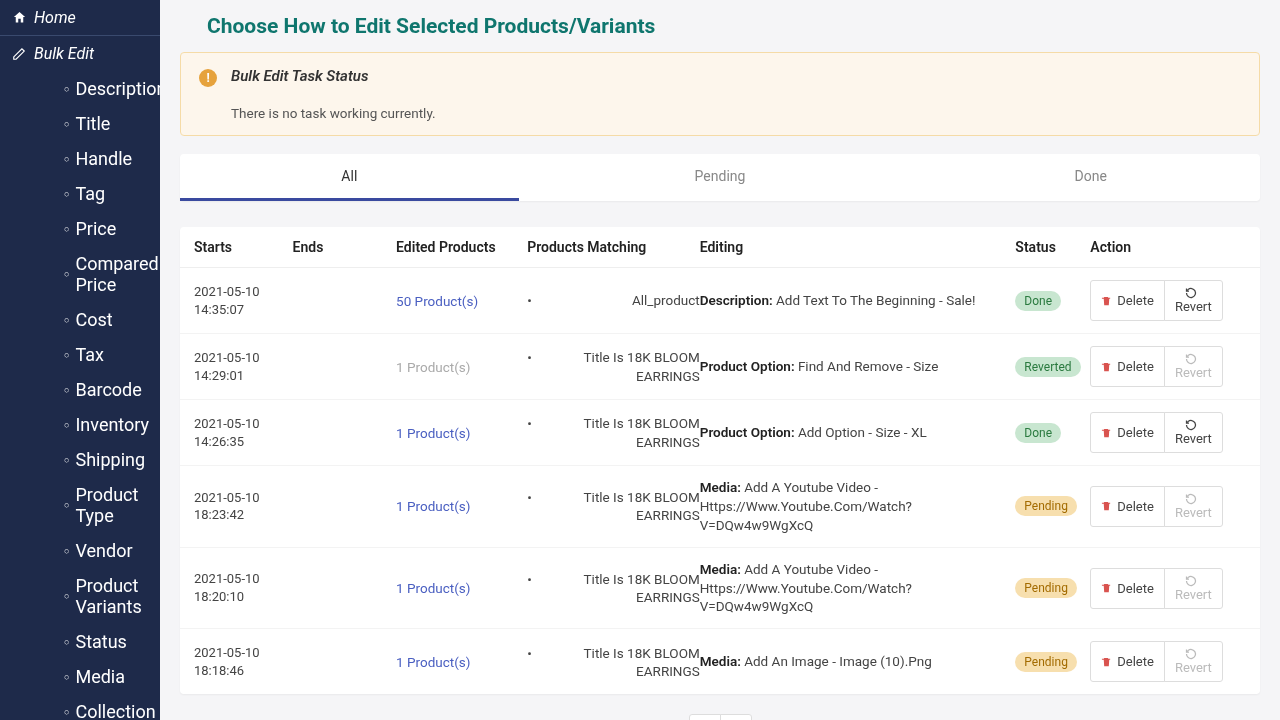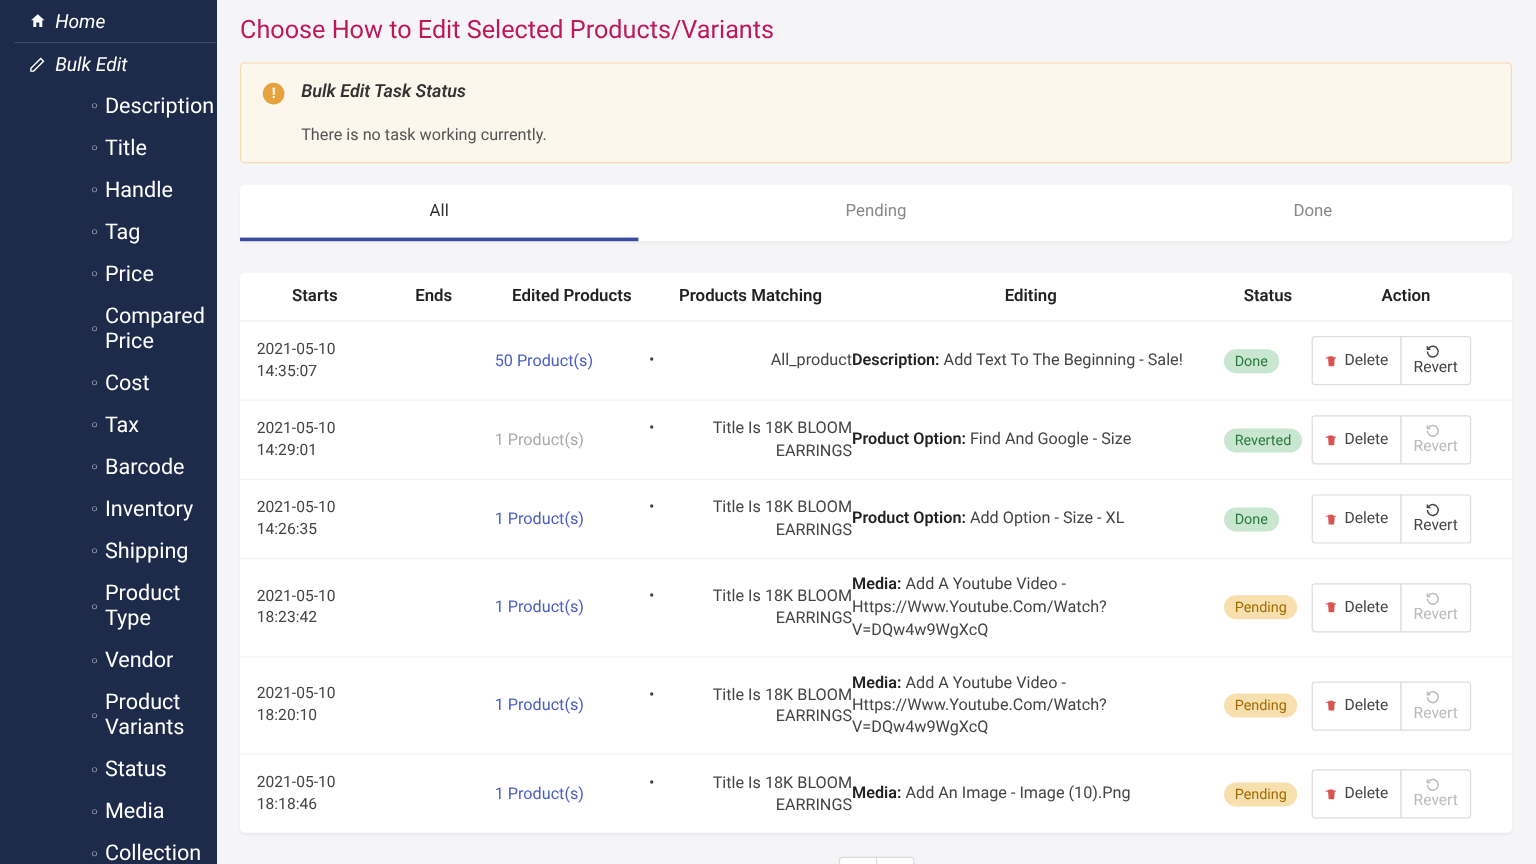--- a/index.html
+++ b/index.html
@@ -1,42 +1,42 @@
 <!DOCTYPE html>
 <html><head>
 <meta charset="utf-8">
 <style>
 * { box-sizing: border-box; margin: 0; padding: 0; }
 body { font-family: -apple-system, BlinkMacSystemFont, "Segoe UI", Roboto, sans-serif; font-size: 14px; color: #333; background: #f5f5f7; overflow: hidden; }
 .app { display: flex; width: 1280px; height: 720px; }
-.sidebar { width: 180px; background: #1e2a4a; color: #fff; overflow-y: auto; flex-shrink: 0; padding-left: 12px; }
+.sidebar { width: 160px; background: #1e2a4a; color: #fff; overflow-y: auto; flex-shrink: 0; }
 .side-item { display: flex; align-items: center; padding: 7px 12px; cursor: pointer; font-size: 14px; }
 .side-item.top { font-size: 16px; padding: 8px 12px; font-style: italic; font-weight: 400; }
 .side-item.top .ic { margin-right: 6px; font-style: normal; }
 .side-item.sub { padding-left: 18px; font-size: 18px; margin-left: 46px; }
 .side-item.sub::before { content: "○"; font-size: 9px; margin-right: 6px; opacity: 0.9; }
 .side-item.active { background: #1d4ed8; border-top: 1px solid #3a4a6e; border-bottom: 1px solid #3a4a6e; }
 .side-item .ic { display: inline-flex; width: 16px; margin-right: 6px; }
 .sidebar-divider { border-top: 1px solid #3a4a6e; }
 
 .main { flex: 1; padding: 14px 20px 20px 20px; overflow-y: auto; }
-.page-title { font-size: 21px; font-weight: 400; color: #be185d; margin-bottom: 14px; }
+.page-title { font-size: 21px; font-weight: 700; color: #0f766e; margin-bottom: 14px; margin-left: 27px; }
 
 .alert { display: flex; align-items: flex-start; background: #fdf6ec; border: 1px solid #f5dba7; border-radius: 4px; padding: 14px 18px; margin-bottom: 18px; }
 .alert-icon { width: 18px; height: 18px; border-radius: 50%; background: #e6a23c; color: #fff; display: flex; align-items: center; justify-content: center; font-size: 12px; font-weight: bold; margin-right: 14px; margin-top: 2px; flex-shrink: 0; }
 .alert-title { font-weight: 600; font-size: 15px; color: #333; margin-bottom: 16px; font-style: italic; }
 .alert-body { font-size: 13.5px; color: #555; margin-top: 20px; }
 
 .tabs { background: #fff; display: flex; border-radius: 4px; box-shadow: 0 1px 2px rgba(0,0,0,0.05); margin-bottom: 26px; gap: 32px; }
 .tab { flex: 1; text-align: center; padding: 14px 0; cursor: pointer; color: #888; }
 .tab.active { color: #333; border-bottom: 3px solid #3a4a9f; }
 
 .table { background: #fff; border-radius: 4px; box-shadow: 0 1px 2px rgba(0,0,0,0.05); }
 .thead, .trow { display: flex; align-items: center; padding: 12px 10px; }
-.thead { font-weight: 600; color: #222; border-bottom: 1px solid #eee; text-align: center; }
+.thead { font-weight: 600; color: #222; border-bottom: 1px solid #eee; }
 .trow { border-bottom: 1px solid #f3f3f3; }
 .trow:last-child { border-bottom: none; }
 .col-starts { width: 104px; padding-left: 4px; }
 .col-ends { width: 105px; }
 .col-edited { width: 133px; }
 .col-matching { width: 175px; }
 .col-editing { width: 320px; padding-right: 12px; }
 .col-status { width: 76px; }
 .col-action { width: 162px; }
 
@@ -241,21 +241,21 @@
               <div class="time"><span>2021-05-10</span><br><span>14:29:01</span></div>
             </div>
             <div class="col-ends">
               <div class="time"></div>
             </div>
             <div class="col-edited"><span class="link muted">1 Product(s)</span></div>
             <div class="col-matching">
               <div class="match-item">Title Is 18K BLOOM EARRINGS</div>
             </div>
             <div class="col-editing">
-              <div class="edit-text"><b>Product Option:</b><span> Find And Google - Size</span></div>
+              <div class="edit-text"><b>Product Option:</b><span> Find And Remove - Size</span></div>
             </div>
             <div class="col-status"><span class="badge reverted">Reverted</span></div>
             <div class="col-action">
               <div class="btn-group">
                 <div class="btn">
                   <span class="bi trash">
                     <svg width="11" height="12" viewBox="0 0 24 24" fill="currentColor">
                       <path d="M6 7h12l-1 14H7L6 7zm3-4h6l1 2h4v2H2V5h4l1-2z"></path>
                     </svg>
                   </span>

